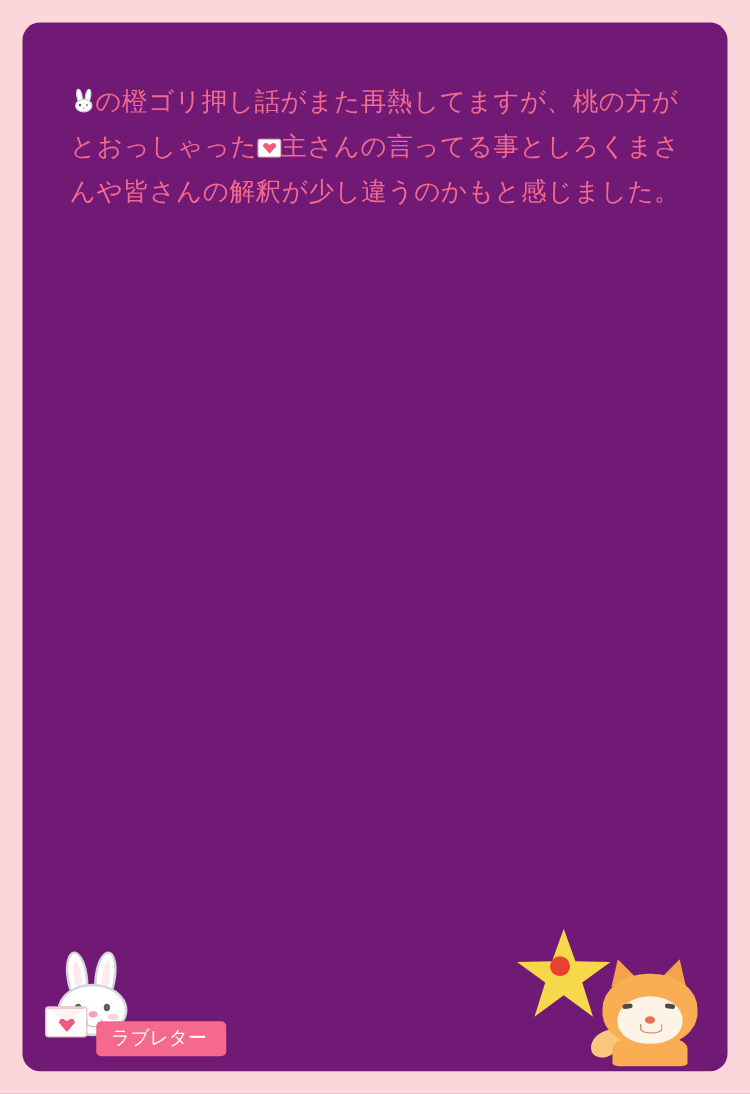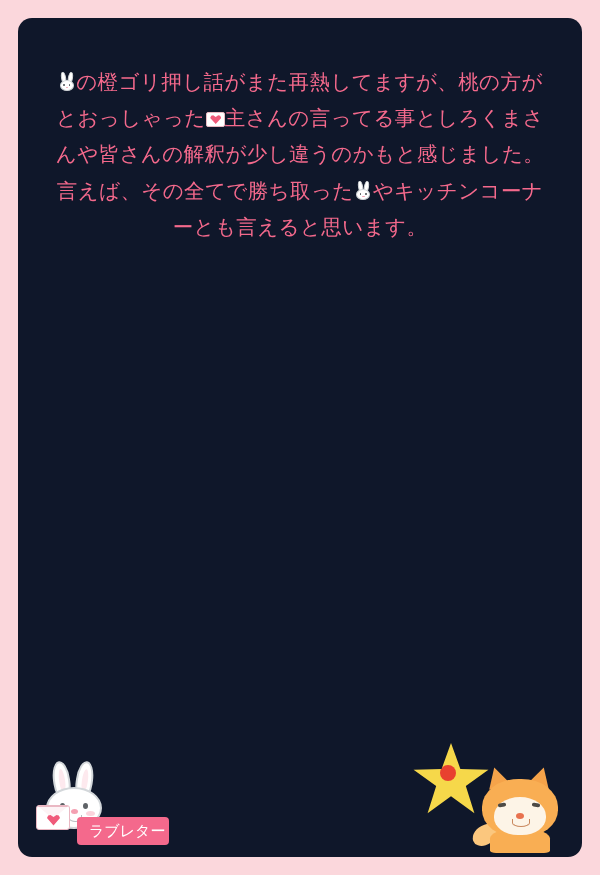--- a/index.html
+++ b/index.html
@@ -19,21 +19,21 @@
     height: 875px;
     box-sizing: border-box;
     padding: 18px;
     background: #fbd7dc;
   }
   .card {
     position: relative;
     width: 100%;
     height: 100%;
     box-sizing: border-box;
-    background: #0f172a;
+    background: #701a75;
     border-radius: 14px;
     overflow: hidden;
   }
   .letter-body {
     position: absolute;
     left: 0;
     right: 0;
     top: 46px;
     padding: 0 30px;
     box-sizing: border-box;
@@ -239,21 +239,21 @@
     width: 13px;
     height: 11px;
     background: #f05a7a;
     clip-path: polygon(50% 100%, 0% 32%, 9% 8%, 27% 4%, 50% 22%, 73% 4%, 91% 8%, 100% 32%);
   }
   .tag {
     background: #f4698c;
     color: #ffffff;
     font-size: 15px;
     line-height: 1;
-    padding: 6px 4px 7px 12px;
+    padding: 6px 16px 7px 12px;
     border-radius: 4px;
     white-space: nowrap;
     margin-top: 28px;
   }
 
   
   .star {
     position: absolute;
     right: 92px;
     bottom: 40px;
@@ -362,21 +362,20 @@
 
 <div class="page">
   <div class="card">
 
     <div class="letter-body">
 
       <p class="para"><span class="bunny-inline"><span class="ear l"></span><span class="ear r"></span><span class="head"></span><span class="eye l"></span><span class="eye r"></span><span class="nose"></span></span><span>の橙ゴリ押し話がまた再熱してますが、桃の方がとおっしゃった</span><span class="heart-inline"></span><span>主さんの言ってる事としろくまさんや皆さんの解釈が少し違うのかもと感じました。</span></p>
 
 
 
-      <p class="para"><span>言えば、その全てで勝ち取った</span><span class="bunny-inline"><span class="ear l"></span><span class="ear r"></span><span class="head"></span><span class="eye l"></span><span class="eye r"></span><span class="nose"></span></span><span>やキッチンコーナーとも言えると思います。</span></p>
 
 
     </div>
 
     <div class="footer-bunny">
       <div class="fb-ear l">
           <span class="inner"></span>
         </div>
       <div class="fb-ear r">
           <span class="inner"></span>

